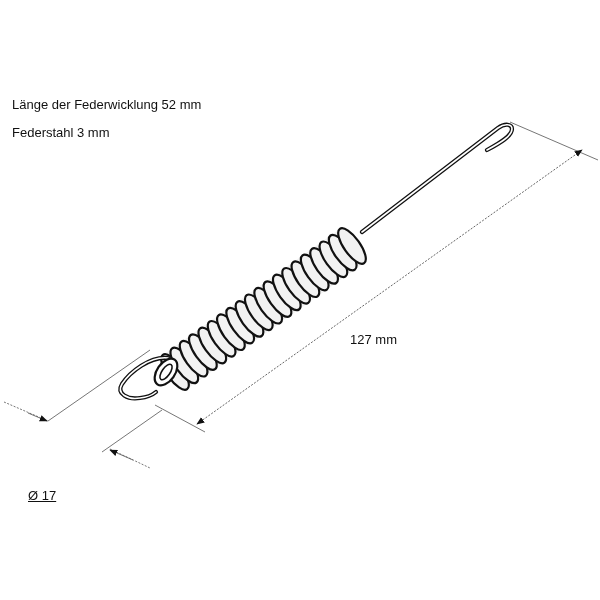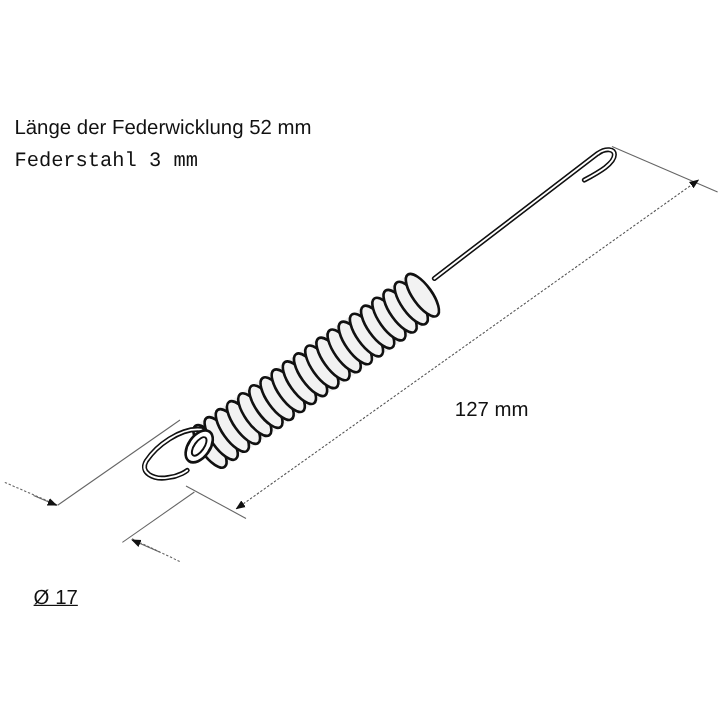--- a/index.html
+++ b/index.html
@@ -1,20 +1,20 @@
 <!DOCTYPE html>
 <html><head>
 <meta charset="utf-8">
 <style>
   html, body { margin:0; padding:0; background:#ffffff; }
   body { width:600px; height:600px; position:relative; overflow:hidden; font-family:"Liberation Sans", sans-serif; color:#111; }
-  .label { position:absolute; font-size:17px; white-space:nowrap; color:#111; }
+  .label { position:absolute; font-size:13px; white-space:nowrap; color:#111; }
   #spec1 { left:12px; top:97px; }
-  #spec2 { left:12px; top:125px;font-family:Liberation Mono, monospace; }
-  #dim-length { left:379px; top:332px;text-align:center; }
+  #spec2 { left:12px; top:125px; }
+  #dim-length { left:350px; top:332px;text-align:center; }
   #dim-diameter { left:28px; top:488px;text-decoration:underline; }
   svg { position:absolute; left:0; top:0; }
 </style>
 </head>
 <body>
 
 <div id="spec1" class="label">Länge der Federwicklung 52 mm</div>
 <div id="spec2" class="label">Federstahl 3 mm</div>
 <div id="dim-length" class="label">127 mm</div>
 <div id="dim-diameter" class="label">Ø 17</div>

